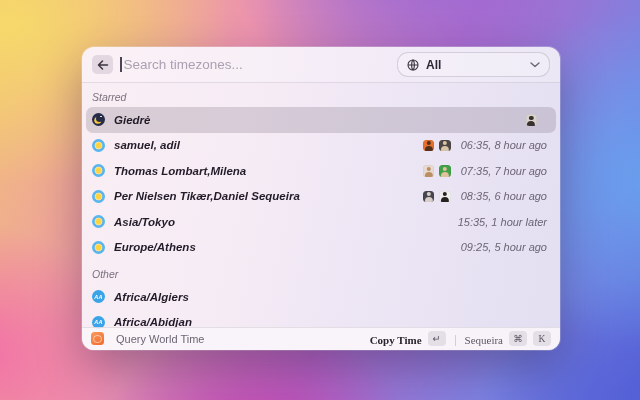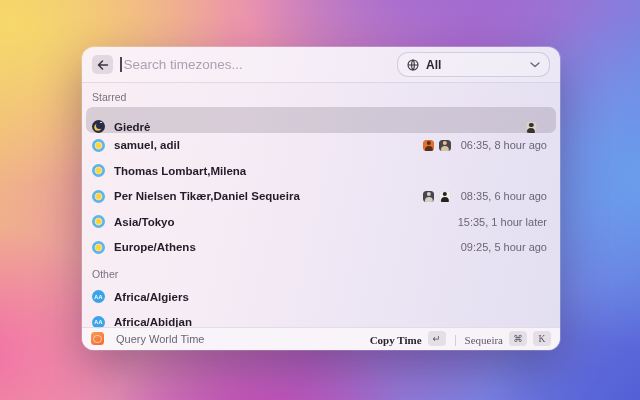--- a/index.html
+++ b/index.html
@@ -45,30 +45,30 @@
   .filter-dropdown {
     width:153px; height:25px; flex:0 0 auto;
     border:1px solid rgba(74,58,88,0.18); border-radius:11px;
     background:rgba(255,255,255,0.22);
     display:flex; align-items:center; padding:0 9px; gap:7px;
   }
   .filter-label { font-size:12px; font-weight:600; color:#2a2533; }
   .filter-chevron { margin-left:auto; display:flex; }
 
   
-  .list { padding:0 4px; }
+  .list { padding:0 4px;font-style:italic; }
   .section-header {
     height:24px; display:flex; align-items:center;
     padding:4px 6px 0 6px; font-size:10.5px; color:#79717f;
   }
   .row {
     height:25.5px; display:flex; align-items:center;
     padding:0 9px 0 6px; border-radius:7px;
   }
-  .row.selected { background:rgba(103,90,110,0.22);align-items:flex-end; }
+  .row.selected { background:rgba(103,90,110,0.22); }
   .row-name { font-size:11.5px; font-weight:600; color:#221c2a; margin-left:9px; white-space:nowrap; }
   .row-right { margin-left:auto; display:flex; align-items:center; }
   .row-time { font-size:11px; color:#6b6474; white-space:nowrap; }
 
   
   .licon { position:relative; width:13px; height:13px; border-radius:50%; flex:0 0 auto; overflow:hidden; }
   .licon.sun { background:radial-gradient(circle at 50% 50%, #ffd33f 0 26%, rgba(255,211,63,0.45) 38%, #58b5ef 46%); }
   .licon.moon { background:#272c49; }
   .licon.moon::before {
     content:""; position:absolute; top:2px; left:4.2px; width:7px; height:7px;
@@ -180,20 +180,27 @@
           <span class="avatar" style="--av-bg: #e5702b; --av-fg: #54301c;"></span>
           <span class="avatar" style="--av-bg: #4d4644; --av-fg: #d9c3a6;"></span>
         </span>
         <span class="row-time">06:35, 8 hour ago</span>
       </span>
     </div>
 
     <div class="row">
       <span class="licon sun"></span>
       <span class="row-name">Thomas Lombart,Milena</span>
+      <span class="row-right">
+        <span class="avatars">
+          <span class="avatar" style="--av-bg: #e7dad1; --av-fg: #bb8e64;"></span>
+          <span class="avatar" style="--av-bg: #41a04a; --av-fg: #e2c29c;"></span>
+        </span>
+        <span class="row-time">07:35, 7 hour ago</span>
+      </span>
     </div>
 
     <div class="row">
       <span class="licon sun"></span>
       <span class="row-name">Per Nielsen Tikær,Daniel Sequeira</span>
       <span class="row-right">
         <span class="avatars">
           <span class="avatar" style="--av-bg: #47464c; --av-fg: #d7cfc7;"></span>
           <span class="avatar" style="--av-bg: #f0eeec; --av-fg: #232220;"></span>
         </span>

